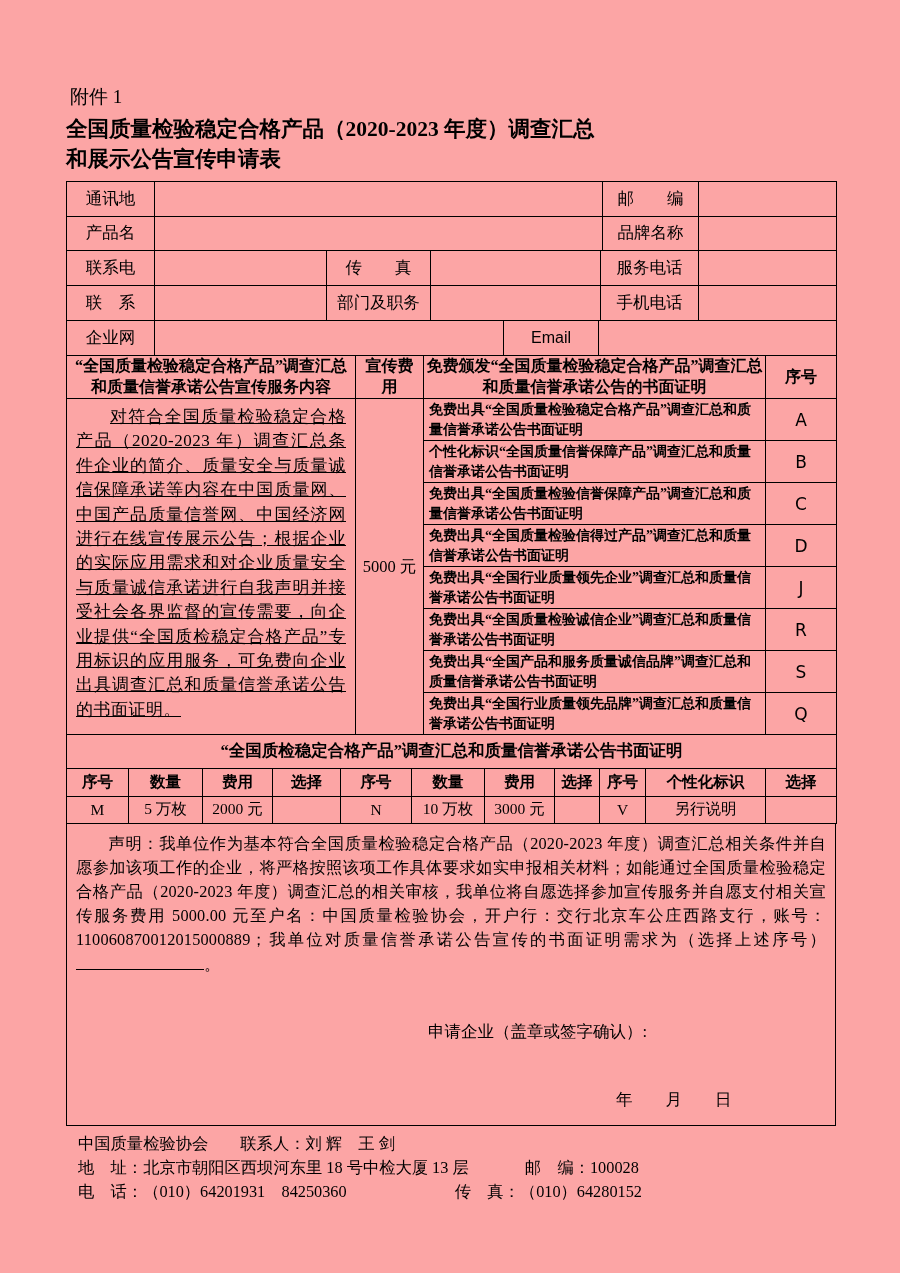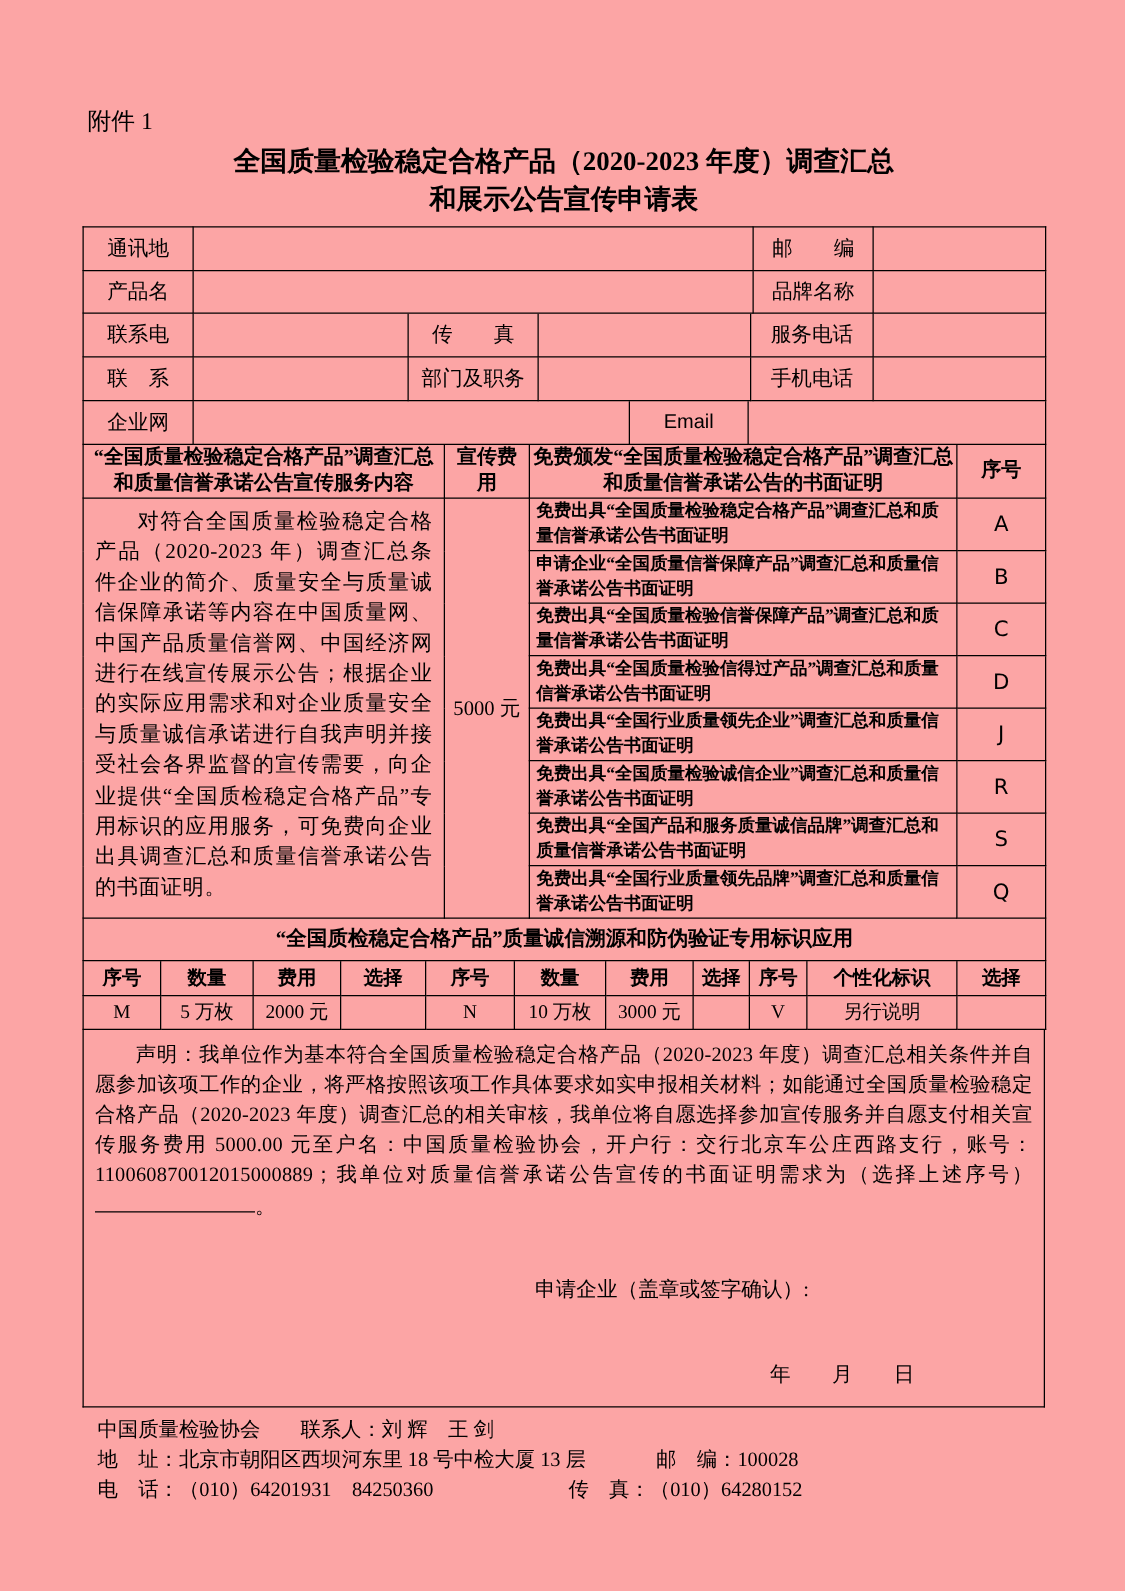--- a/index.html
+++ b/index.html
@@ -9,21 +9,21 @@
     width:900px; height:1273px;
     margin:0 auto;
     background:#fca5a5;
     color:#000;
     font-family:"Liberation Serif", serif;
     overflow:hidden;
   }
   .content { position:absolute; left:66px; top:84px; width:770px; }
 
   .attachment { font-size:19px; margin-left:4px; margin-bottom:4px; }
-  .doc-title { text-align:center; font-weight:bold; font-size:21.5px; line-height:30px; margin-bottom:7px; }
+  .doc-title { font-weight:bold; font-size:21.5px; line-height:30px; margin-bottom:7px; }
 
   table { border-collapse:collapse; width:770px; table-layout:fixed; }
   td {
     border:1.5px solid #000;
     font-size:16.5px;
     vertical-align:middle;
     overflow:hidden;
   }
   table + table tr:first-child > td { border-top:none; }
 
@@ -32,21 +32,21 @@
   .sans { font-family:Liberation Sans, sans-serif; font-size:16px; }
 
   
   .hdr td { font-weight:bold; text-align:center; height:43px; line-height:20.5px; font-size:16px; padding:0 2px; }
   .desc-cell {
     padding:6px 9px 6px 9px;
     font-size:17px; line-height:24.4px;
     text-align:justify;
     vertical-align:top;
   }
-  .desc-cell p { text-indent:2em; letter-spacing:0.5px; }
+  .desc-cell p { text-indent:2em; letter-spacing:0.5px;text-decoration:underline; }
   .fee-cell { text-align:center; font-size:16.5px;font-family:Liberation Serif, serif; }
   .cert-text {
     font-weight:bold; font-size:14px; line-height:19.5px;
     padding:1px 5px; height:41px;
   }
   .cert-code { text-align:center; font-family:"DejaVu Sans", sans-serif; font-size:17px; }
 
   
   .sec-title td { font-weight:bold; text-align:center; font-size:16.5px; height:33px; }
   .lab-hdr td { font-weight:bold; text-align:center; font-size:15.5px; height:28px; }
@@ -161,21 +161,21 @@
       </tr>
       <tr>
         <td class="desc-cell" rowspan="8">
           <p>对符合全国质量检验稳定合格产品（2020-2023 年）调查汇总条件企业的简介、质量安全与质量诚信保障承诺等内容在中国质量网、中国产品质量信誉网、中国经济网进行在线宣传展示公告；根据企业的实际应用需求和对企业质量安全与质量诚信承诺进行自我声明并接受社会各界监督的宣传需要，向企业提供“全国质检稳定合格产品”专用标识的应用服务，可免费向企业出具调查汇总和质量信誉承诺公告的书面证明。</p>
         </td>
         <td class="fee-cell" rowspan="8">5000 元</td>
         <td class="cert-text">免费出具“全国质量检验稳定合格产品”调查汇总和质量信誉承诺公告书面证明</td>
         <td class="cert-code">A</td>
       </tr>
       <tr>
-        <td class="cert-text">申请企业“全国质量信誉保障产品”调查汇总和质量信誉承诺公告书面证明</td>
+        <td class="cert-text">个性化标识“全国质量信誉保障产品”调查汇总和质量信誉承诺公告书面证明</td>
         <td class="cert-code">B</td>
       </tr>
       <tr>
         <td class="cert-text">免费出具“全国质量检验信誉保障产品”调查汇总和质量信誉承诺公告书面证明</td>
         <td class="cert-code">C</td>
       </tr>
       <tr>
         <td class="cert-text">免费出具“全国质量检验信得过产品”调查汇总和质量信誉承诺公告书面证明</td>
         <td class="cert-code">D</td>
       </tr>
@@ -207,21 +207,21 @@
         <col style="width:71px">
           <col style="width:73px">
           <col style="width:70px">
           <col style="width:45px">
         <col style="width:46px">
           <col style="width:120px">
           <col style="width:71px">
       </colgroup>
       <tbody>
           <tr class="sec-title">
-        <td colspan="11">“全国质检稳定合格产品”质量诚信溯源和防伪验证专用标识应用</td>
+        <td colspan="11">“全国质检稳定合格产品”调查汇总和质量信誉承诺公告书面证明</td>
       </tr>
       <tr class="lab-hdr">
         <td>序号</td>
         <td>数量</td>
         <td>费用</td>
         <td>选择</td>
         <td>序号</td>
         <td>数量</td>
         <td>费用</td>
         <td>选择</td>

